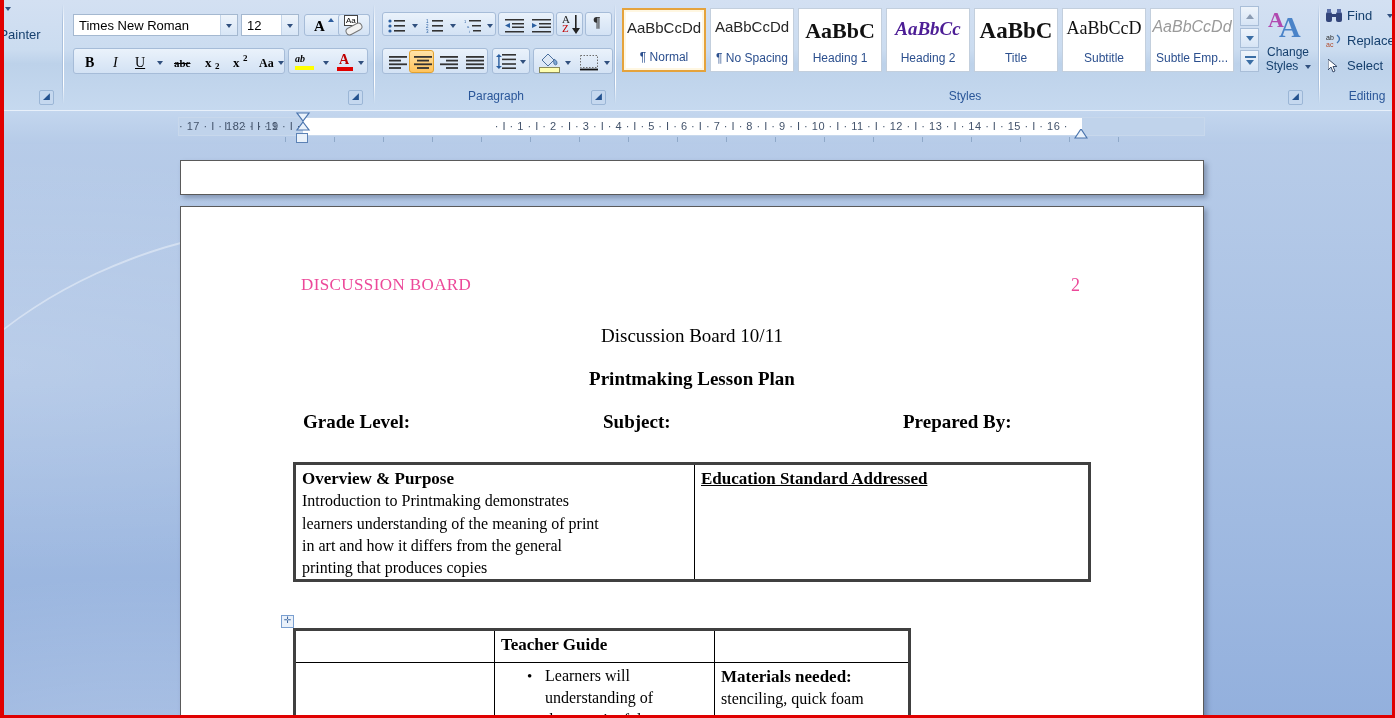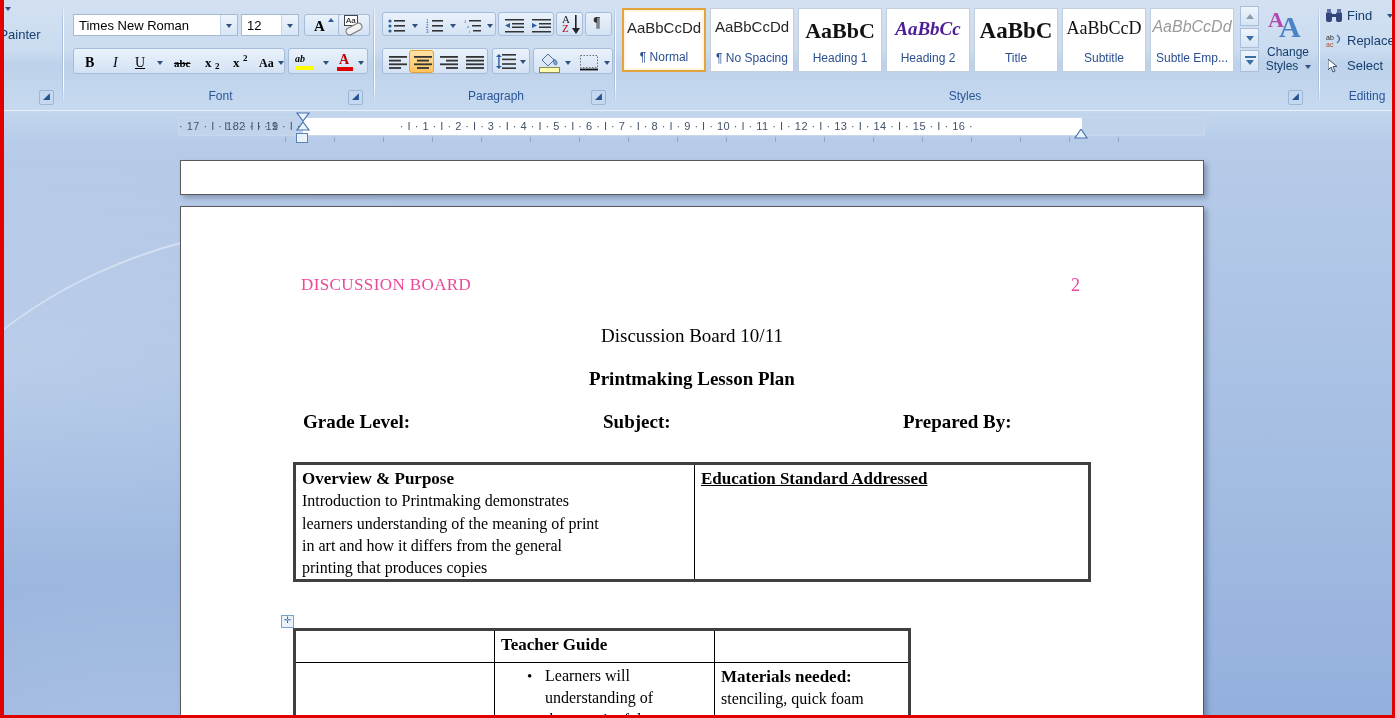--- a/index.html
+++ b/index.html
@@ -130,21 +130,20 @@
           <i style="position:absolute;left:22px;top:2px;width:0;height:0;border-left:3px solid transparent;border-right:3px solid transparent;border-bottom:4px solid #2d5d9e;"></i>
         </div>
         <div class="btn" style="left:33px;top:0;width:33px;height:20px;">
           <span style="position:absolute;left:9px;top:4px;font-size:12px;font-weight:bold;font-family:'Liberation Serif',serif;">A</span>
           <i class="arrowdn" style="left:20px;top:3px;"></i>
         </div>
       </div>
       <div class="bgroup" style="left:307px;top:12px;width:0px;height:0px;border:none;"></div>
       <div class="bgroup" style="left:303px;top:12px;width:0;height:0;border:none;"></div>
     </div>
-    <div class="glabel">Font</div>
     <div class="dlg" style="right:10px;">◢</div>
   </div>
 
   <div class="bgroup" style="left:338px;top:14px;width:32px;height:22px;">
     <span style="position:absolute;left:5px;top:0px;font-size:8px;border:1px solid #444;padding:0 1px;background:#fff;">Aa</span>
     <i style="position:absolute;left:6px;top:10px;width:16px;height:6px;background:#f2f2f2;border:1px solid #777;border-radius:4px;transform:rotate(-28deg);"></i>
   </div>
 
   <div class="bgroup" style="left:73px;top:48px;width:212px;height:26px;">
     <div class="btn" style="left:2px;top:2px;width:25px;height:21px;">
@@ -433,21 +432,21 @@
 </div>
 
 <div id="docarea">
   <div id="deskbg"></div>
 
   <div id="rulerband">
     <div id="ruler">
       <div class="ind" style="left:0;width:124px;"></div>
       <div class="ind" style="right:0;width:122px;"></div>
       <div class="ticks" style="left:2px;width:120px;text-align:right;">I  ·  2  ·  I  ·  1  ·  I  ·</div>
-      <div class="ticks" style="left:126px;right:136px;">· I · 1 · I · 2 · I · 3 · I · 4 · I · 5 · I · 6 · I · 7 · I · 8 · I · 9 · I · 10 · I · 11 · I · 12 · I · 13 · I · 14 · I · 15 · I · 16 ·</div>
+      <div class="ticks" style="left:126px;right:136px;text-align:right;">· I · 1 · I · 2 · I · 3 · I · 4 · I · 5 · I · 6 · I · 7 · I · 8 · I · 9 · I · 10 · I · 11 · I · 12 · I · 13 · I · 14 · I · 15 · I · 16 ·</div>
       <div class="ticks" style="right:2px;width:118px;text-align:left;">· 17 · I · 18 · I · 19</div>
     </div>
 
     <svg width="16" height="26" viewBox="0 0 16 26" style="position:absolute;left:295px;top:1px;">
       <polygon points="2,1 14,1 8,9" fill="#eaf2fb" stroke="#4a74ad" stroke-width="1.2"></polygon>
       <polygon points="8,10 14,18 2,18" fill="#eaf2fb" stroke="#4a74ad" stroke-width="1.2"></polygon>
     </svg>
     <div class="indentmark" style="left:296px;top:22px;"></div>
     <svg width="14" height="10" viewBox="0 0 14 10" style="position:absolute;left:1074px;top:18px;">
       <polygon points="7,0 13,9 1,9" fill="#eaf2fb" stroke="#4a74ad" stroke-width="1.2"></polygon>

